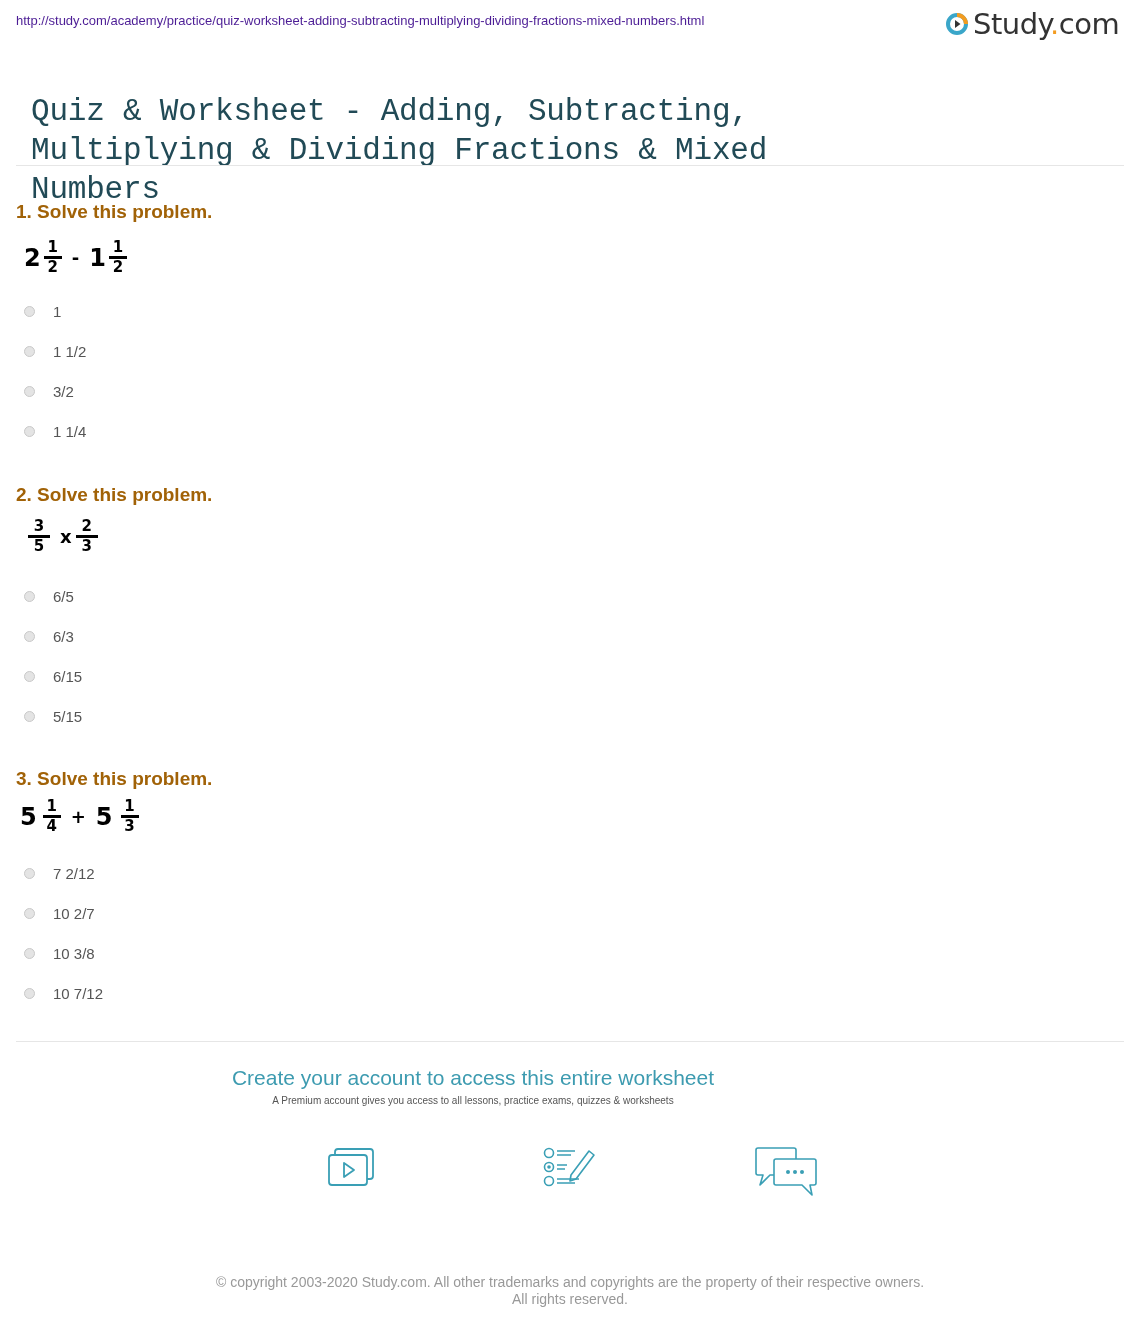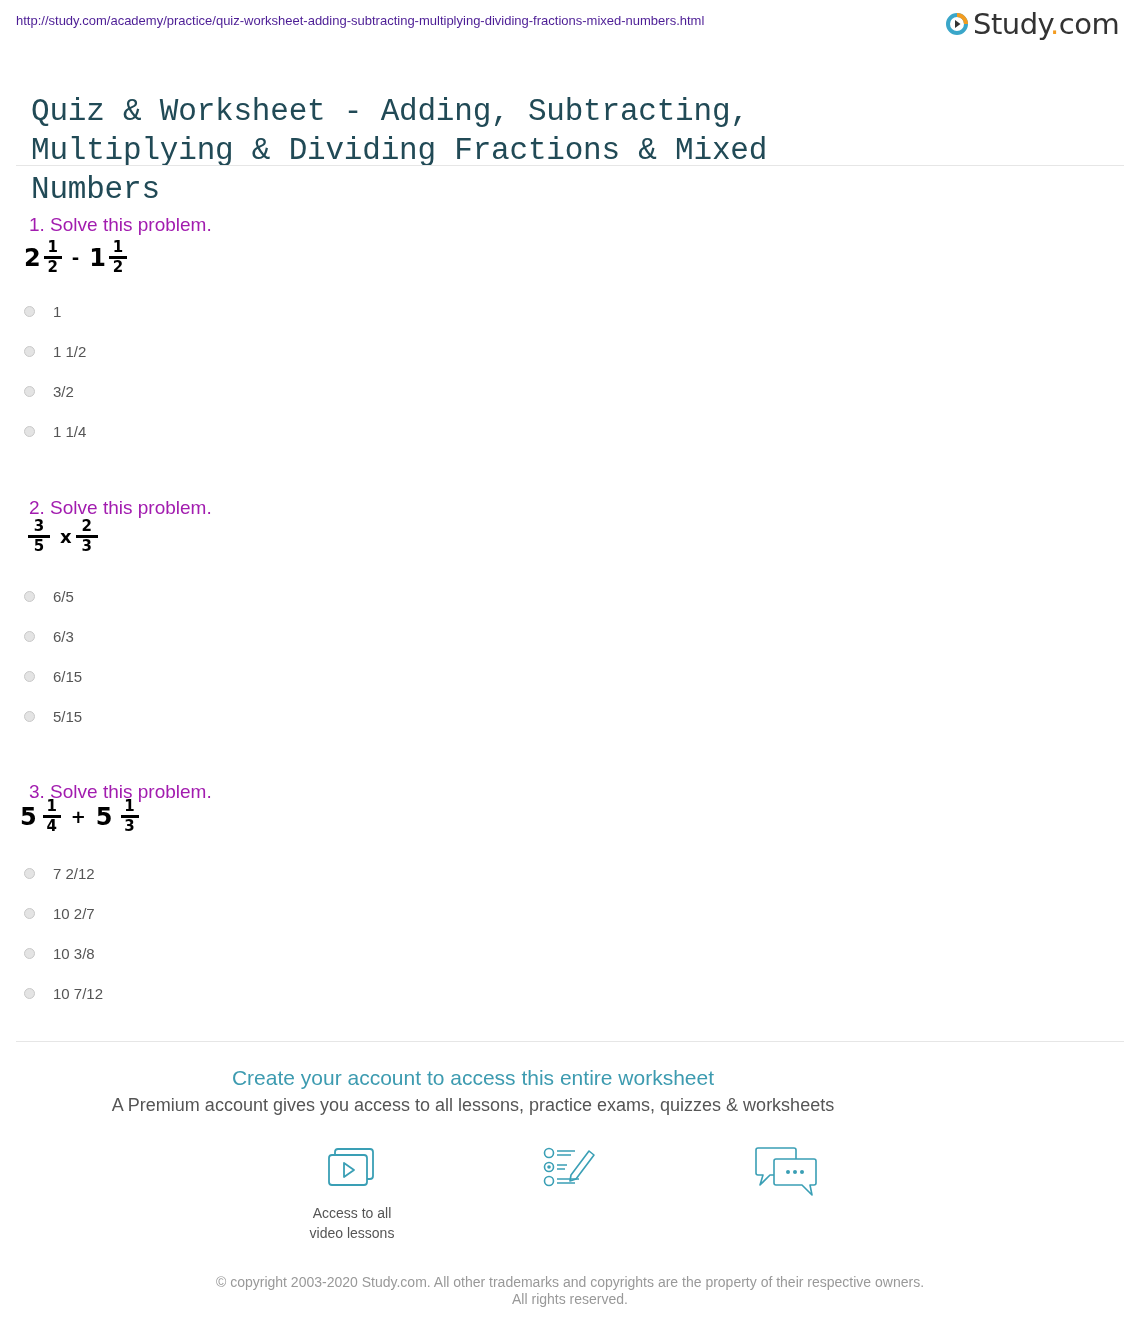--- a/index.html
+++ b/index.html
@@ -4,33 +4,33 @@
 <style>
   html, body { margin: 0; padding: 0; background: #fff; }
   body { width: 1140px; height: 1338px; position: relative; font-family: "Liberation Sans", "DejaVu Sans", sans-serif; color: #444; overflow: hidden; }
   .url { position: absolute; left: 16px; top: 11px; width: 720px; font-size: 13px; line-height: 19px; color: #4c1d95; }
   .logo { position: absolute; left: 945px; top: 9px; height: 30px; display: flex; align-items: center; }
   .logo .word { font-size: 29px; color: #333; font-family: "DejaVu Sans", sans-serif; letter-spacing: -0.5px; line-height: 30px; }
   .logo .dot { color: #f39c20; }
   .title { position: absolute; left: 15px; top: 76px; width: 860px; margin: 16px; font-size: 31px; line-height: 39px; font-weight: normal; color: #214a56; font-family: Liberation Mono, monospace; letter-spacing: -0.2px; }
   .hr { position: absolute; left: 16px; width: 1108px; height: 1px; background: #e6e6e6; }
   .q { position: absolute; left: 16px; }
-  .q-title { font-size: 19px; color: #a21caf; line-height: 24px; margin: 13px; font-weight: normal; }
+  .q-title { font-size: 19px; color: #a16207; line-height: 24px; margin: 0; font-weight: bold; }
   .expr { position: absolute; left: 8px; display: flex; align-items: center; font-family: "DejaVu Sans", sans-serif; font-weight: bold; color: #000; }
   .whole { font-size: 24px; margin-right: 3px; }
   .frac { display: inline-flex; flex-direction: column; align-items: center; font-size: 15px; line-height: 15px; }
   .frac .bar { width: 18px; height: 3px; background: #000; margin: 1px 0; }
   .op { font-size: 18px; margin: 0 10px; }
   .options { position: absolute; left: 8px; }
   .opt { display: flex; align-items: center; height: 40px; }
   .radio { width: 9px; height: 9px; border-radius: 50%; background: #e4e4e4; border: 1px solid #c9c9c9; margin-right: 18px; }
   .opt-label { font-size: 15px; color: #555; }
   .cta { position: absolute; left: 0; width: 946px; text-align: center; }
   .cta-title { top: 1066px; font-size: 21px; color: #3d9bb0; }
-  .cta-sub { top: 1095px; font-size: 18px; color: #555; }
+  .cta-sub { top: 1095px; font-size: 10px; color: #555; }
   .features { position: absolute; top: 1145px; left: 0; width: 1140px; }
   .feat { position: absolute; width: 200px; text-align: center; }
   .feat svg { display: block; margin: 0 auto; }
   .feat-label { margin-top: 12px; font-size: 14px; line-height: 20px; color: #555; }
   .copyright { position: absolute; left: 210px; top: 1274px; width: 720px; text-align: center; font-size: 14px; line-height: 17px; color: #999; }
 </style>
 </head>
 <body>
 
 <div class="url">http://study.com/academy/practice/quiz-worksheet-adding-subtracting-multiplying-dividing-fractions-mixed-numbers.html</div>
@@ -161,21 +161,20 @@
 <div class="cta cta-title">Create your account to access this entire worksheet</div>
 <div class="cta cta-sub">A Premium account gives you access to all lessons, practice exams, quizzes &amp; worksheets</div>
 
 <div class="features">
   <div class="feat" style="left:252px">
     <svg width="52" height="46" viewBox="0 0 52 46">
       <rect x="9" y="4" width="38" height="30" rx="3" fill="none" stroke="#3a9fb5" stroke-width="1.8"></rect>
       <rect x="3" y="10" width="38" height="30" rx="3" fill="#fff" stroke="#3a9fb5" stroke-width="1.8"></rect>
       <path d="M18 18 L28 25 L18 32 Z" fill="none" stroke="#3a9fb5" stroke-width="1.8" stroke-linejoin="round"></path>
     </svg>
-    <div class="feat-label"><span>Access to all</span><br><span>video lessons</span></div>
   </div>
   <div class="feat" style="left:469px">
     <svg width="56" height="46" viewBox="0 0 56 46">
       <circle cx="8" cy="8" r="4.5" fill="none" stroke="#3a9fb5" stroke-width="1.6"></circle>
       <circle cx="8" cy="22" r="4.5" fill="none" stroke="#3a9fb5" stroke-width="1.6"></circle>
       <circle cx="8" cy="22" r="1.8" fill="#3a9fb5"></circle>
       <circle cx="8" cy="36" r="4.5" fill="none" stroke="#3a9fb5" stroke-width="1.6"></circle>
       <path d="M16 6 H34 M16 10 H30 M16 20 H26 M16 24 H24 M16 34 H38 M16 38 H34" stroke="#3a9fb5" stroke-width="1.6"></path>
       <path d="M30 30 L48 6 L53 10 L35 34 L29 36 Z" fill="none" stroke="#3a9fb5" stroke-width="1.6" stroke-linejoin="round"></path>
     </svg>

